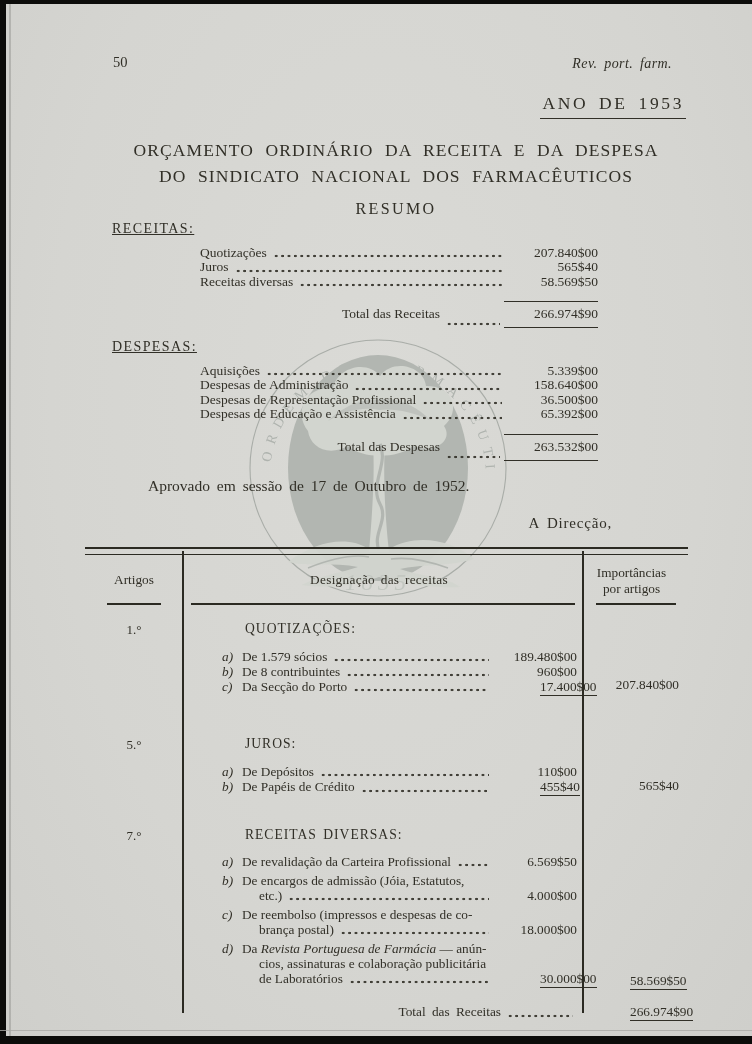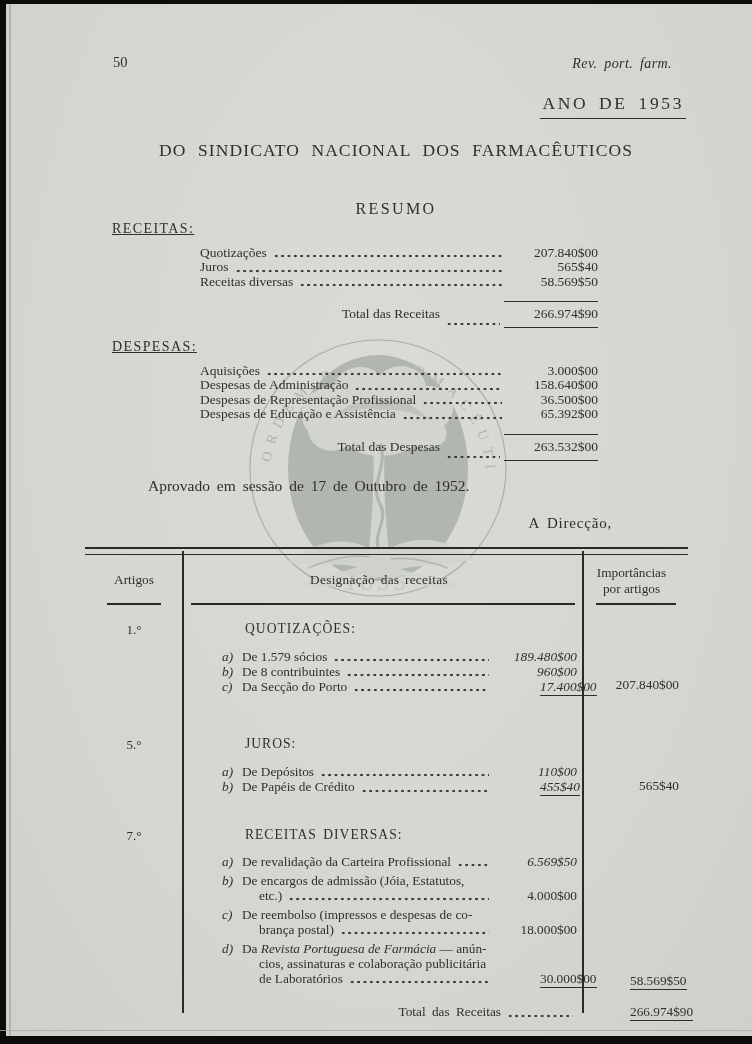--- a/index.html
+++ b/index.html
@@ -74,21 +74,21 @@
   .tbody{padding-top:16px;}
   .sect{display:flex;align-items:stretch;}
   .sect .c1{width:98px;text-align:center;flex:none;font-size:13px;padding-top:1px;}
   .sect .c2{width:400px;flex:none;padding:0 6px 0 0;box-sizing:border-box;}
   .sect .c3{flex:1;display:flex;flex-direction:column;justify-content:flex-end;
             align-items:flex-end;padding:0 9px 1px 0;box-sizing:border-box;}
   .sect-h{padding-left:62px;letter-spacing:1px;word-spacing:2px;line-height:15px;font-size:13.6px;}
   .items{margin-top:13px;padding-left:39px;}
   .item{display:flex;align-items:baseline;line-height:15.2px;}
   .item .ltr{flex:none;width:20px;font-style:italic;}
-  .item .val{flex:none;width:84px;text-align:right;font-style:italic;}
+  .item .val{flex:none;width:84px;text-align:right;}
   .u{border-bottom:1.5px solid #312f27;padding-bottom:1px;margin-left:47px;}
   .item-ml{display:flex;margin-bottom:4px;}
   .item-ml .ltr{flex:none;width:20px;font-style:italic;line-height:15px;}
   .item-ml .ml{flex:1;}
   .ml .l1{line-height:15px;}
   .ml .lrow{display:flex;align-items:flex-start;line-height:15px;padding-left:17px;}
   .ml .lrow .val{flex:none;width:84px;text-align:right;}
   .s1{margin-bottom:42px;}
   .s2{margin-bottom:32px;}
   .s3 .items{margin-top:12px;}
@@ -127,20 +127,21 @@
   </g>
   <text x="130" y="264" text-anchor="middle" font-family="Liberation Serif, serif" font-size="23" font-style="italic" letter-spacing="5" fill="#c3c7c1">1835</text>
 </svg>
 
 <div class="doc">
 
   <div class="pageno">50</div>
   <div class="journal">Rev. port. farm.</div>
   <div class="year">ANO DE 1953</div>
   <div class="title">
+    <div>ORÇAMENTO ORDINÁRIO DA RECEITA E DA DESPESA</div>
     <div>DO SINDICATO NACIONAL DOS FARMACÊUTICOS</div>
   </div>
   <div class="resumo-h">RESUMO</div>
 
   <div class="sblock rec-block">
     <div class="sb-h">RECEITAS:</div>
     <div class="sb-rows">
       <div class="srow">
         <span>Quotizações</span>
         <span class="dots"></span>
@@ -163,21 +164,21 @@
       <span class="tot-val">266.974$90</span>
     </div>
   </div>
 
   <div class="sblock desp-block">
     <div class="sb-h">DESPESAS:</div>
     <div class="sb-rows">
       <div class="srow">
         <span>Aquisições</span>
         <span class="dots"></span>
-        <span class="val">3.000$00</span>
+        <span class="val">5.339$00</span>
       </div>
       <div class="srow">
         <span>Despesas de Administração</span>
         <span class="dots"></span>
         <span class="val">158.640$00</span>
       </div>
       <div class="srow">
         <span>Despesas de Representação Profissional</span>
         <span class="dots"></span>
         <span class="val">36.500$00</span>

